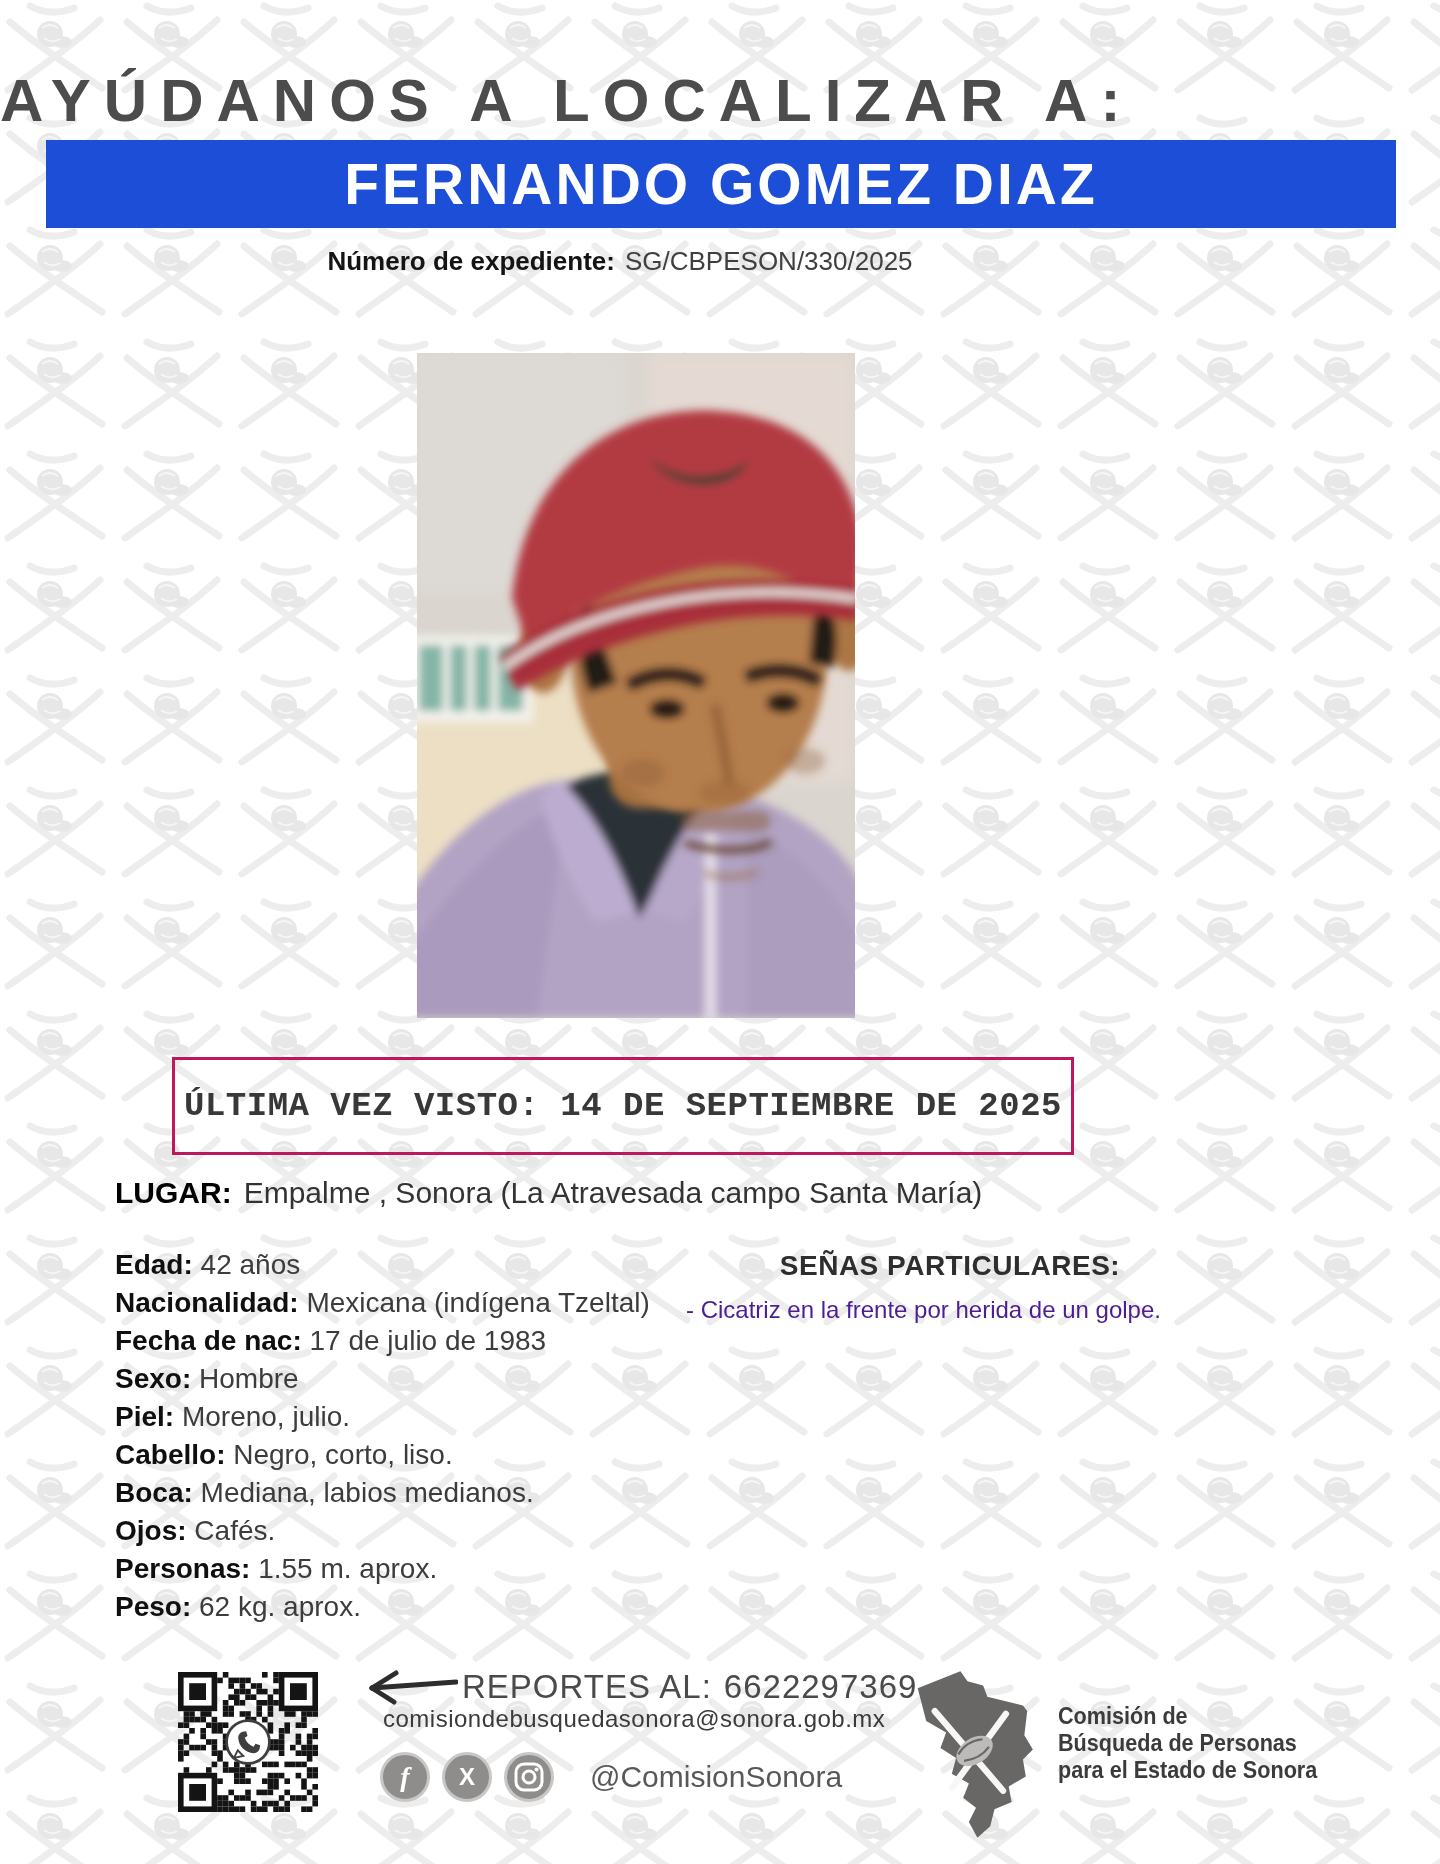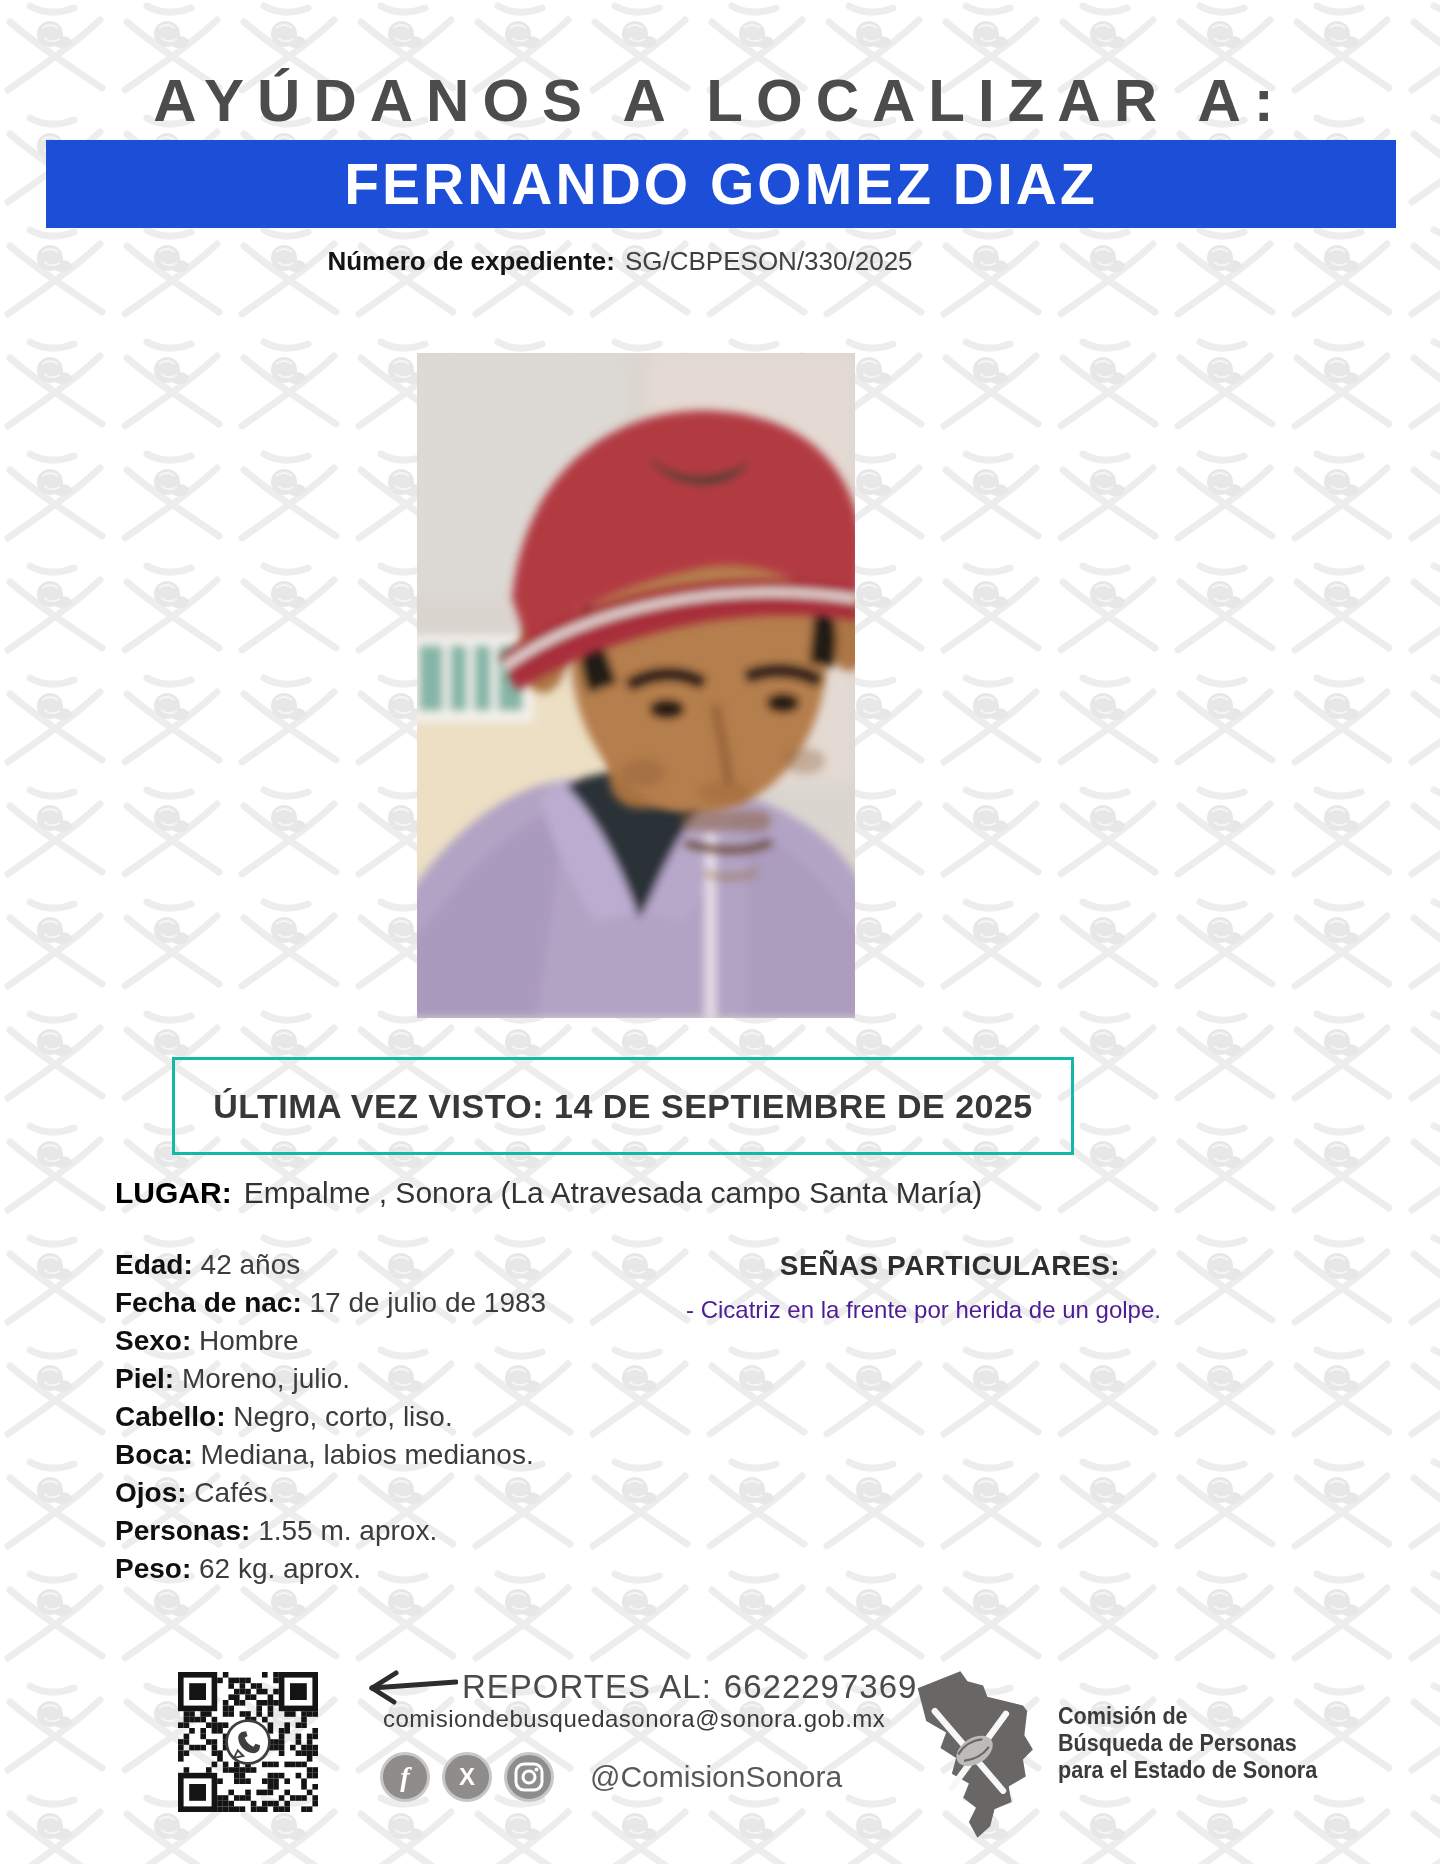--- a/index.html
+++ b/index.html
@@ -5,42 +5,42 @@
   html,body{margin:0;padding:0;}
   body{
     width:1440px;height:1864px;position:relative;background:#ffffff;
     font-family:"Liberation Sans",sans-serif;overflow:hidden;
   }
   .abs{position:absolute;}
   #watermark{position:absolute;inset:0;z-index:0;}
   #content{position:absolute;inset:0;z-index:1;}
 
   .headline{
-    top:66px;left:0;width:1440px;text-align:center;
+    top:66px;left:0;width:1440px;
     font-size:60px;font-weight:800;letter-spacing:13px;color:#4c4c4c;
     white-space:nowrap;
   }
   .name-banner{
     top:140px;left:46px;right:44px;height:88px;background:#1d4ed8;
     display:flex;align-items:center;justify-content:center;
   }
   .name-banner .nm{
     font-size:57px;font-weight:800;letter-spacing:3px;color:#ffffff;white-space:nowrap;
   }
   .case-line{
     top:246px;left:0;width:1240px;text-align:center;font-size:26px;color:#3f3f3f;
     white-space:nowrap;
   }
   .case-line .cl{font-weight:bold;color:#141414;margin-right:10px;}
 
   .photo{top:353px;left:417px;width:438px;height:665px;}
 
   .lastseen-box{
-    top:1057px;left:172px;width:896px;height:92px;border:3px solid #14b8a6;
-    display:flex;align-items:center;justify-content:center;background:transparent;
+    top:1057px;left:172px;width:896px;height:92px;border:3px solid #be185d;
+    display:flex;align-items:center;justify-content:center;background:transparent;font-family:Liberation Mono, monospace;
   }
   .lastseen-box .ls{
     font-size:34px;font-weight:800;color:#383838;letter-spacing:.5px;white-space:nowrap;
   }
   .location-line{top:1176px;left:115px;font-size:30px;color:#333;white-space:nowrap;}
   .location-line .ll{font-weight:bold;color:#000000;margin-right:12px;}
 
   .details{top:1246px;left:115px;font-size:28px;}
   .detail-row{line-height:38px;white-space:nowrap;}
   .dl{font-weight:bold;color:#0f0f0f;}
@@ -171,20 +171,21 @@
   <div class="abs lastseen-box">
     <span class="ls">ÚLTIMA VEZ VISTO: 14 DE SEPTIEMBRE DE 2025</span>
   </div>
 
   <div class="abs location-line">
     <span class="ll">LUGAR:</span><span>Empalme , Sonora (La Atravesada campo Santa María)</span>
   </div>
 
   <div class="abs details">
     <div class="detail-row"><span class="dl">Edad:</span> <span class="dv">42 años</span></div>
+    <div class="detail-row"><span class="dl">Nacionalidad:</span> <span class="dv">Mexicana (indígena Tzeltal)</span></div>
     <div class="detail-row"><span class="dl">Fecha de nac:</span> <span class="dv">17 de julio de 1983</span></div>
     <div class="detail-row"><span class="dl">Sexo:</span> <span class="dv">Hombre</span></div>
     <div class="detail-row"><span class="dl">Piel:</span> <span class="dv">Moreno, julio.</span></div>
     <div class="detail-row"><span class="dl">Cabello:</span> <span class="dv">Negro, corto, liso.</span></div>
     <div class="detail-row"><span class="dl">Boca:</span> <span class="dv">Mediana, labios medianos.</span></div>
     <div class="detail-row"><span class="dl">Ojos:</span> <span class="dv">Cafés.</span></div>
     <div class="detail-row"><span class="dl">Personas:</span> <span class="dv">1.55 m. aprox.</span></div>
     <div class="detail-row"><span class="dl">Peso:</span> <span class="dv">62 kg. aprox.</span></div>
   </div>
 

